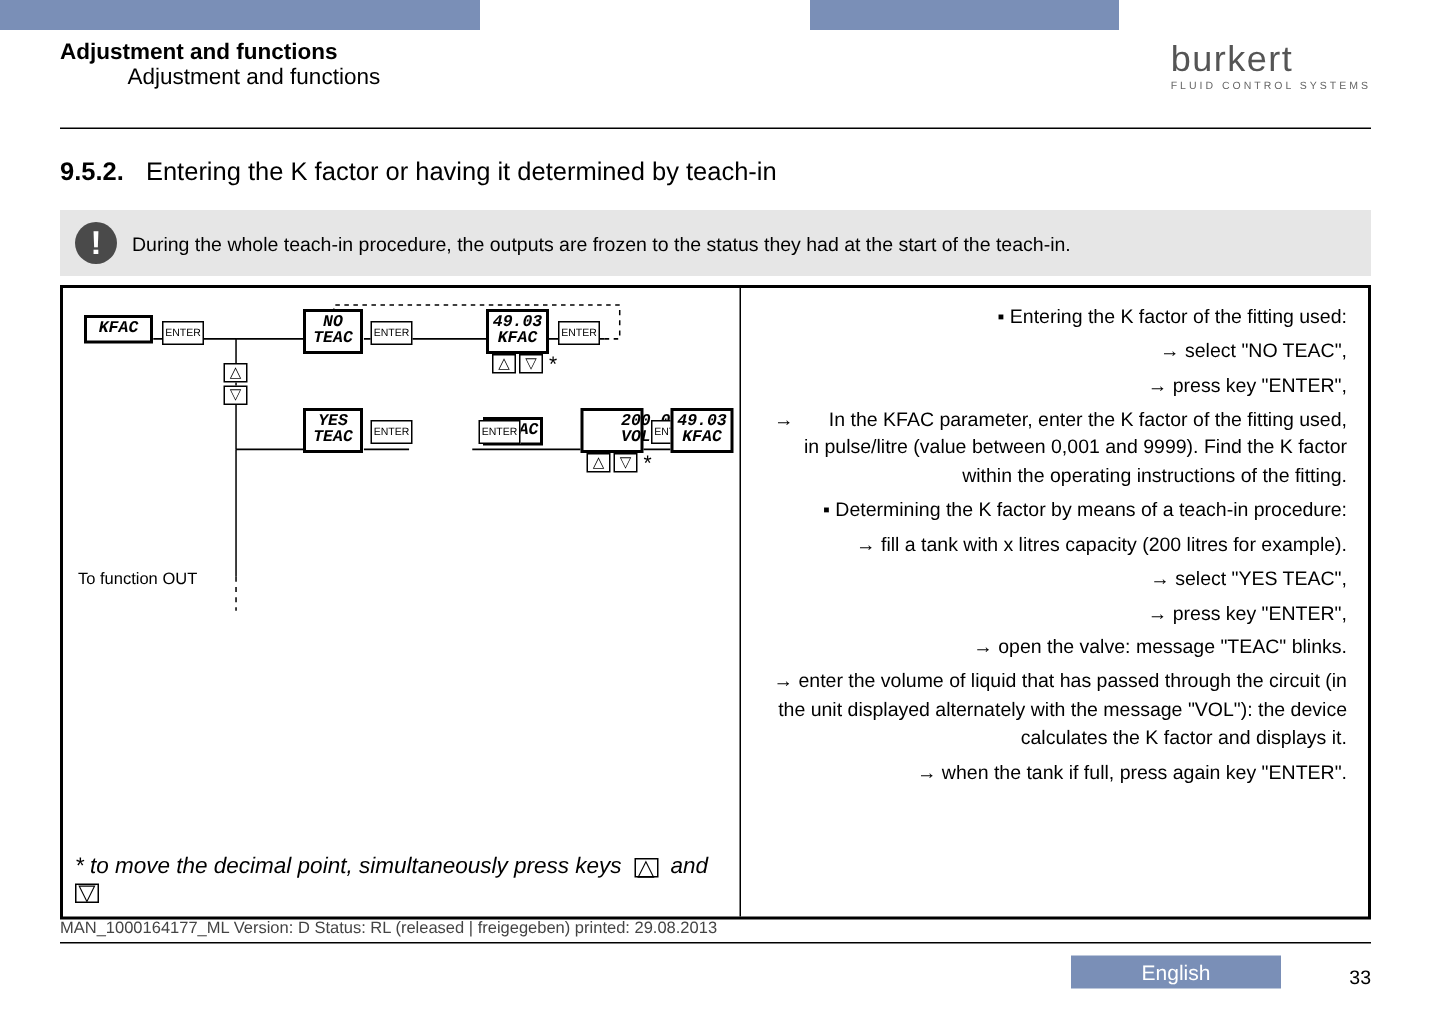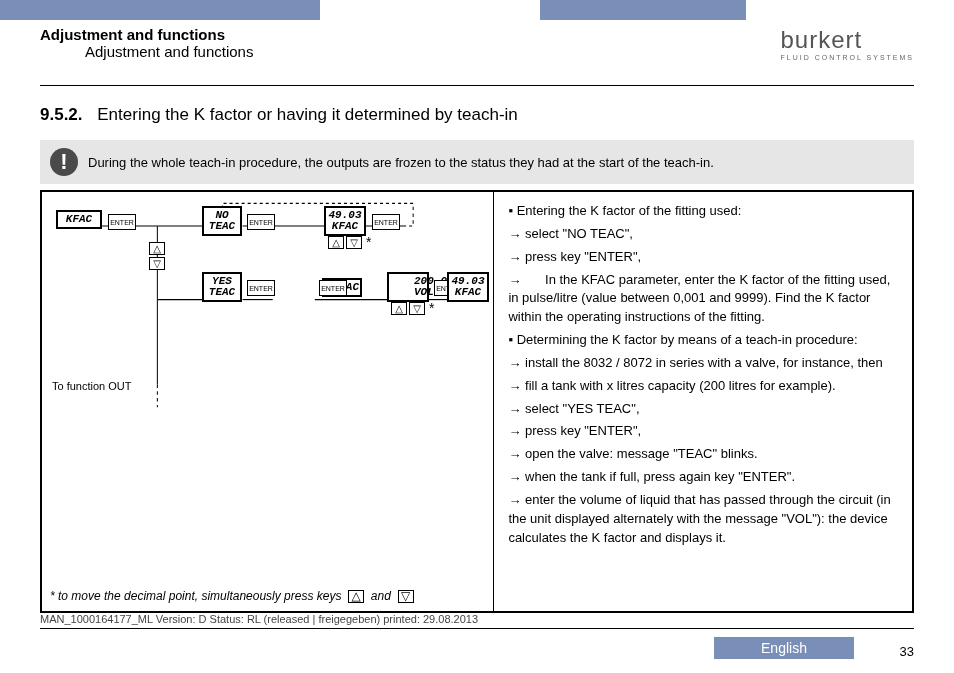--- a/index.html
+++ b/index.html
@@ -61,21 +61,21 @@
   }
   .diagram-col {
     width:52%; border-right:1px solid #000; position:relative;
     font-size:11px;
     overflow:hidden;
   }
   .text-col {
     width:48%; padding:10px 14px; font-size:13px; line-height:1.45;
     overflow:hidden;
   }
-  .text-col p { margin:0 0 4px 0;}
+  .text-col p { margin:0 0 4px 0;text-align:right;}
   .text-col .arrow::before { content:"→ "; }
   .text-col .bullet::before { content:"▪ "; }
   .text-col .indent { padding-left:20px; display:block;}
 
   
   .node {
     position:absolute; border:2px solid #000; background:#fff;
     font-family: 'Courier New', monospace; font-style:italic;
     font-size:11px; font-weight:bold;
     text-align:center; line-height:1;
@@ -85,21 +85,21 @@
   .btn {
     position:absolute; border:1px solid #000; background:#fff;
     width:28px; height:16px; font-size:7px; text-align:center; line-height:16px;
   }
   .tribtn {
     position:absolute; border:1px solid #000; background:#fff;
     width:16px; height:13px; font-size:10px; line-height:11px; text-align:center;
   }
   .star { position:absolute; font-size:14px; }
   .tofunc { position:absolute; font-size:11px;text-align:center; }
-  .footnote { position:absolute; bottom:8px; left:8px; right:8px; font-size:12px; font-style:italic;}
+  .footnote { position:absolute; bottom:8px; left:8px; right:8px; font-size:15px; font-style:italic;}
   .footnote .tri { display:inline-block; border:1px solid #000; width:16px; height:13px; text-align:center; line-height:11px; font-style:normal; vertical-align:middle;}
 
   .footer-line {
     position:absolute; left:40px; right:40px; bottom:44px; height:1px; background:#000;
   }
   .doc-id {
     position:absolute; left:40px; bottom:48px; font-size:11px; color:#444;
   }
   .lang-bar {
     position:absolute; right:100px; bottom:14px; width:140px; height:22px; background:#7a8fb7;
@@ -212,26 +212,25 @@
       &nbsp;<span class="tri">▽</span>
     </div>
   </div>
 
   <div class="text-col">
     <p class="bullet">Entering the K factor of the fitting used:</p>
     <p class="arrow">select "NO TEAC",</p>
     <p class="arrow">press key "ENTER",</p>
     <p class="arrow"><span class="indent" style="display:inline">In the KFAC parameter, enter the K factor of the fitting used, in pulse/litre (value between 0,001 and 9999). Find the K factor within the operating instructions of the fitting.</span></p>
     <p class="bullet">Determining the K factor by means of a teach-in procedure:</p>
-    <p class="arrow">install the 8032 / 8072 in series with a valve, for instance, then</p>
     <p class="arrow">fill a tank with x litres capacity (200 litres for example).</p>
     <p class="arrow">select "YES TEAC",</p>
     <p class="arrow">press key "ENTER",</p>
     <p class="arrow">open the valve: message "TEAC" blinks.</p>
+    <p class="arrow">enter the volume of liquid that has passed through the circuit (in the unit displayed alternately with the message "VOL"): the device calculates the K factor and displays it.</p>
     <p class="arrow">when the tank if full, press again key "ENTER".</p>
-    <p class="arrow">enter the volume of liquid that has passed through the circuit (in the unit displayed alternately with the message "VOL"): the device calculates the K factor and displays it.</p>
   </div>
 </div>
 
 <div class="doc-id">MAN_1000164177_ML  Version: D Status: RL (released | freigegeben)  printed: 29.08.2013</div>
 <div class="footer-line"></div>
 <div class="lang-bar">English</div>
 <div class="page-num">33</div>
 
 </body></html>

